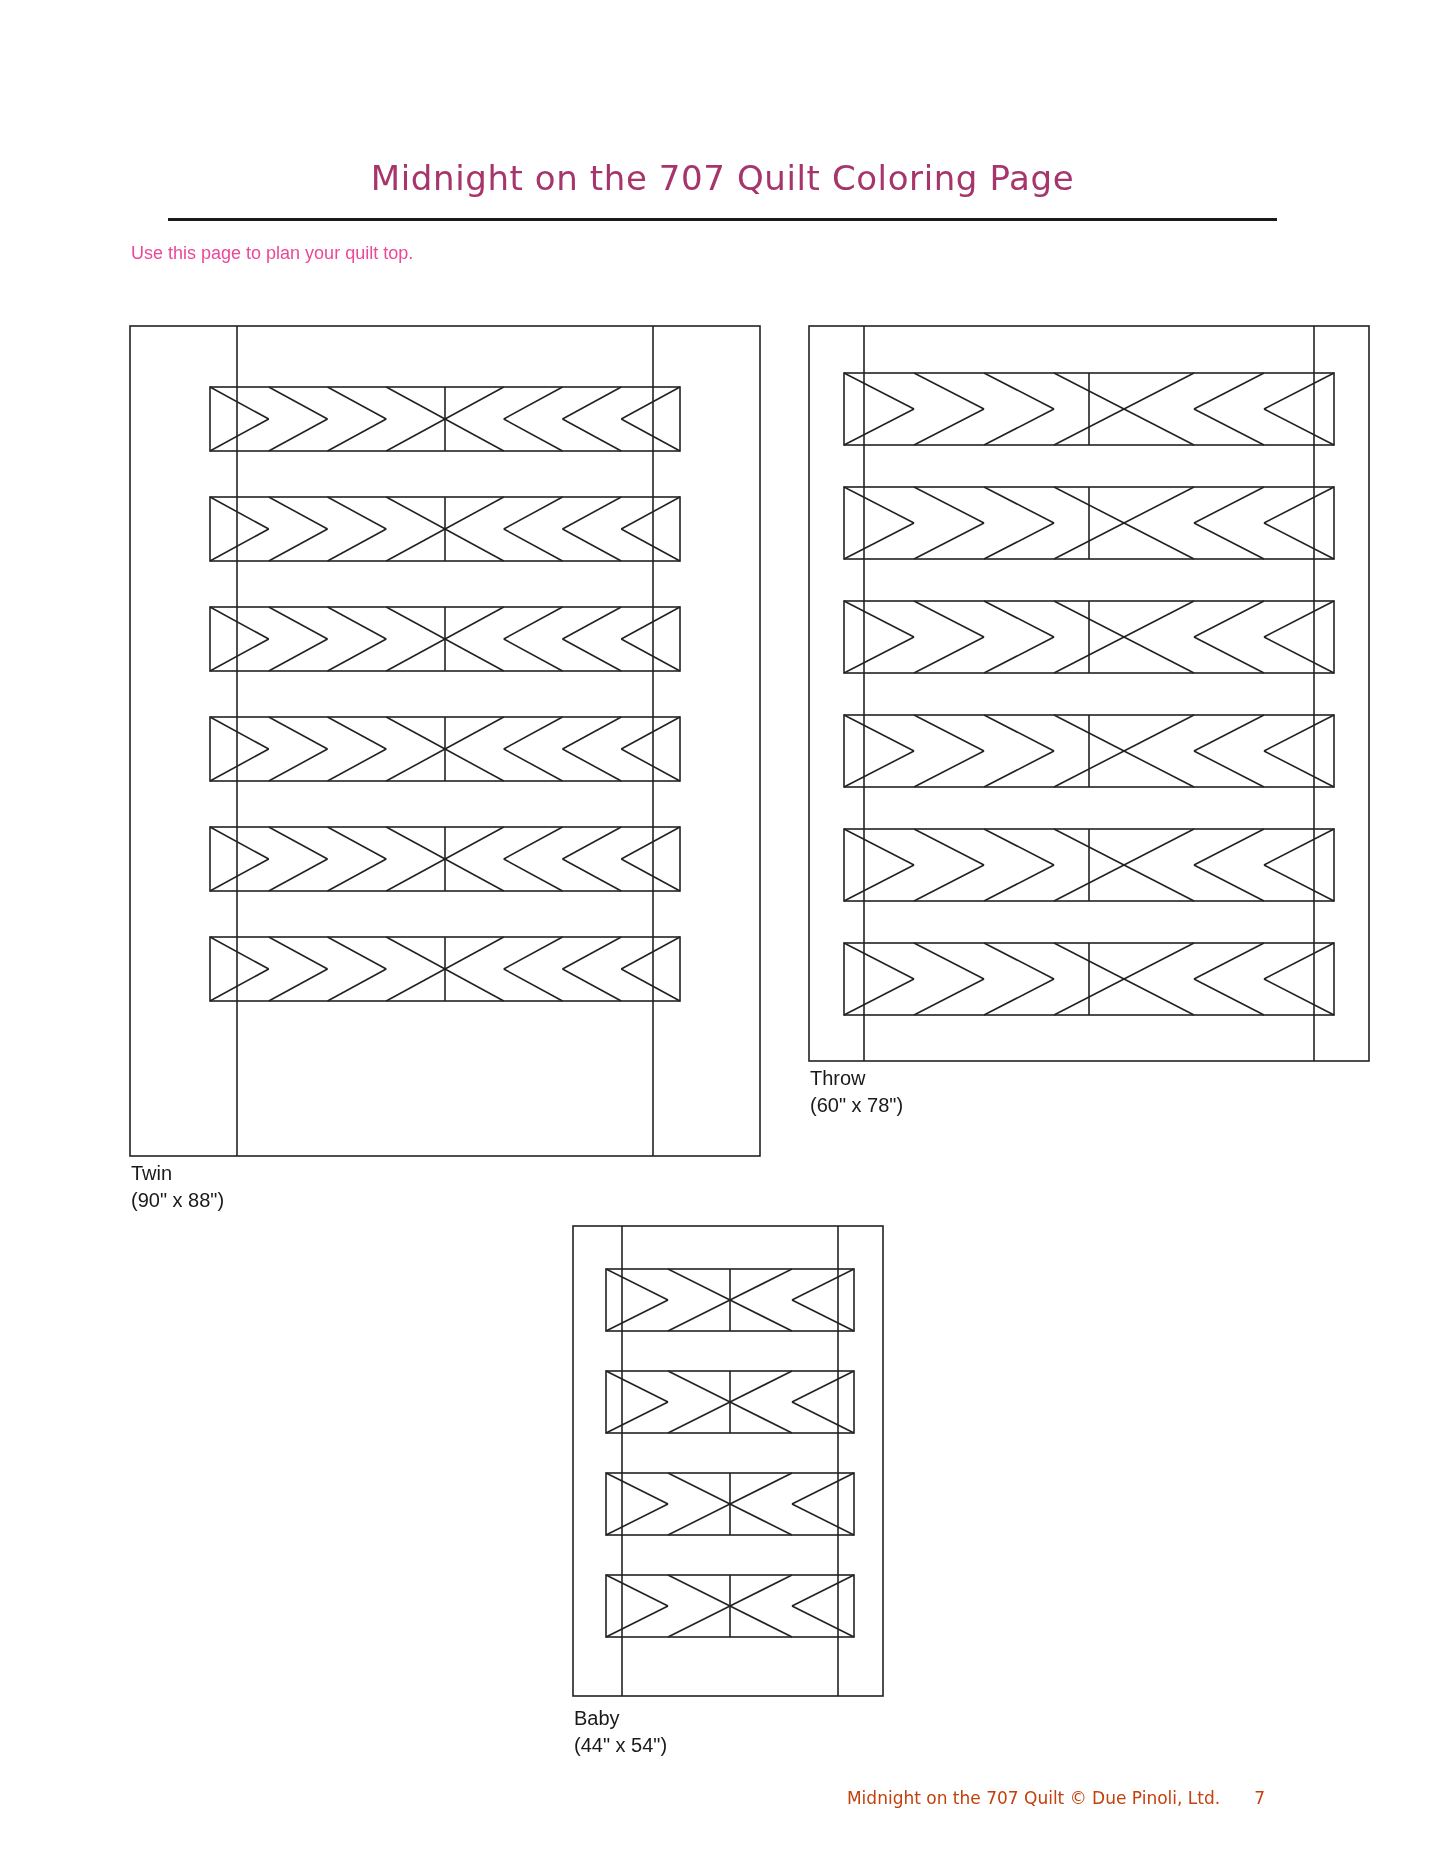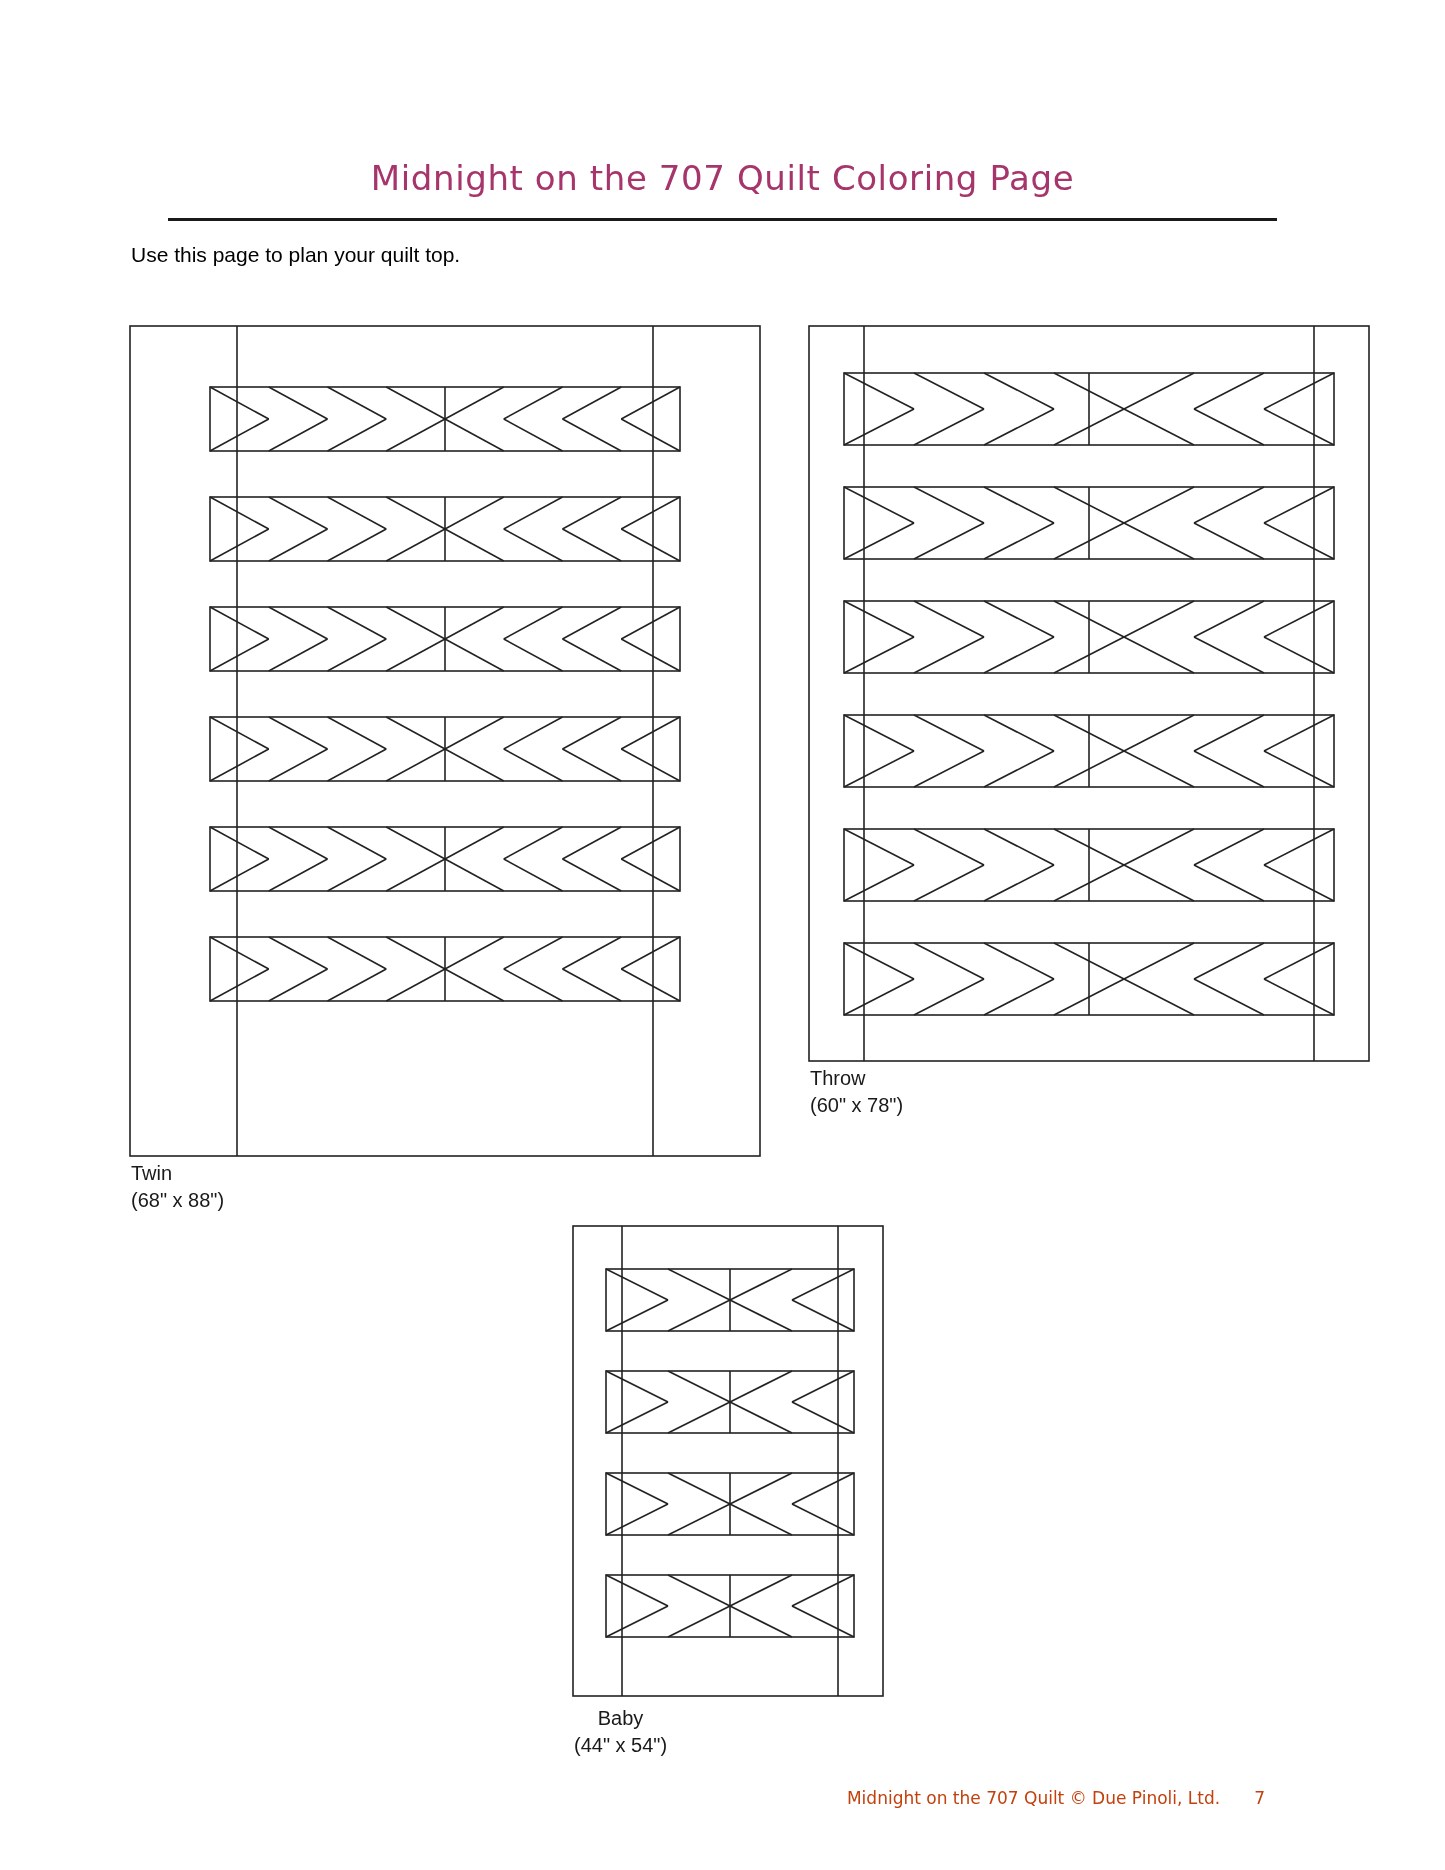--- a/index.html
+++ b/index.html
@@ -40,22 +40,22 @@
     right: 168px;
     top: 218px;
     height: 3px;
     background: #1a1a1a;
   }
 
   .intro {
     position: absolute;
     left: 131px;
     top: 243px;
-    font-size: 21px;
-    color: #000000;
+    font-size: 18px;
+    color: #ec4899;
   }
 
   
   .quilt {
     position: absolute;
   }
   .quilt svg {
     display: block;
   }
   .caption {
@@ -66,21 +66,21 @@
     white-space: pre;
   }
 
   #quilt-twin { left: 129px; top: 325px; }
   #caption-twin { left: 131px; top: 1160px; }
 
   #quilt-throw { left: 808px; top: 325px; }
   #caption-throw { left: 810px; top: 1065px; }
 
   #quilt-baby { left: 572px; top: 1225px; }
-  #caption-baby { left: 574px; top: 1705px; text-align: center; }
+  #caption-baby { left: 574px; top: 1705px; }
 
   
   .footer {
     position: absolute;
     left: 0;
     right: 0;
     bottom: 62px;
     text-align: right;
     padding-right: 180px;
     font-family: "DejaVu Sans", sans-serif;
@@ -213,21 +213,21 @@
           <line x1="433.5" y1="676" x2="374.75" y2="644"></line>
           <line x1="492.25" y1="612" x2="433.5" y2="644"></line>
           <line x1="492.25" y1="676" x2="433.5" y2="644"></line>
           <line x1="551" y1="612" x2="492.25" y2="644"></line>
           <line x1="551" y1="676" x2="492.25" y2="644"></line>
           <line x1="316" y1="612" x2="316" y2="676"></line>
         </g>
     </svg>
   </div>
   <div class="caption" id="caption-twin">Twin
-(68" x 88")</div>
+(90" x 88")</div>
 
   <div class="quilt" id="quilt-throw">
     <svg width="562" height="737" viewBox="0 0 562 737" xmlns="http://www.w3.org/2000/svg" fill="none" stroke="#222" stroke-width="1.6">
       <rect x="1" y="1" width="560" height="735"></rect>
       <line x1="56" y1="1" x2="56" y2="736"></line>
       <line x1="506" y1="1" x2="506" y2="736"></line>
       <g id="throw-rows">
           <rect x="36" y="48" width="490" height="72"></rect>
           <line x1="36" y1="48" x2="106" y2="84"></line>
           <line x1="36" y1="120" x2="106" y2="84"></line>

